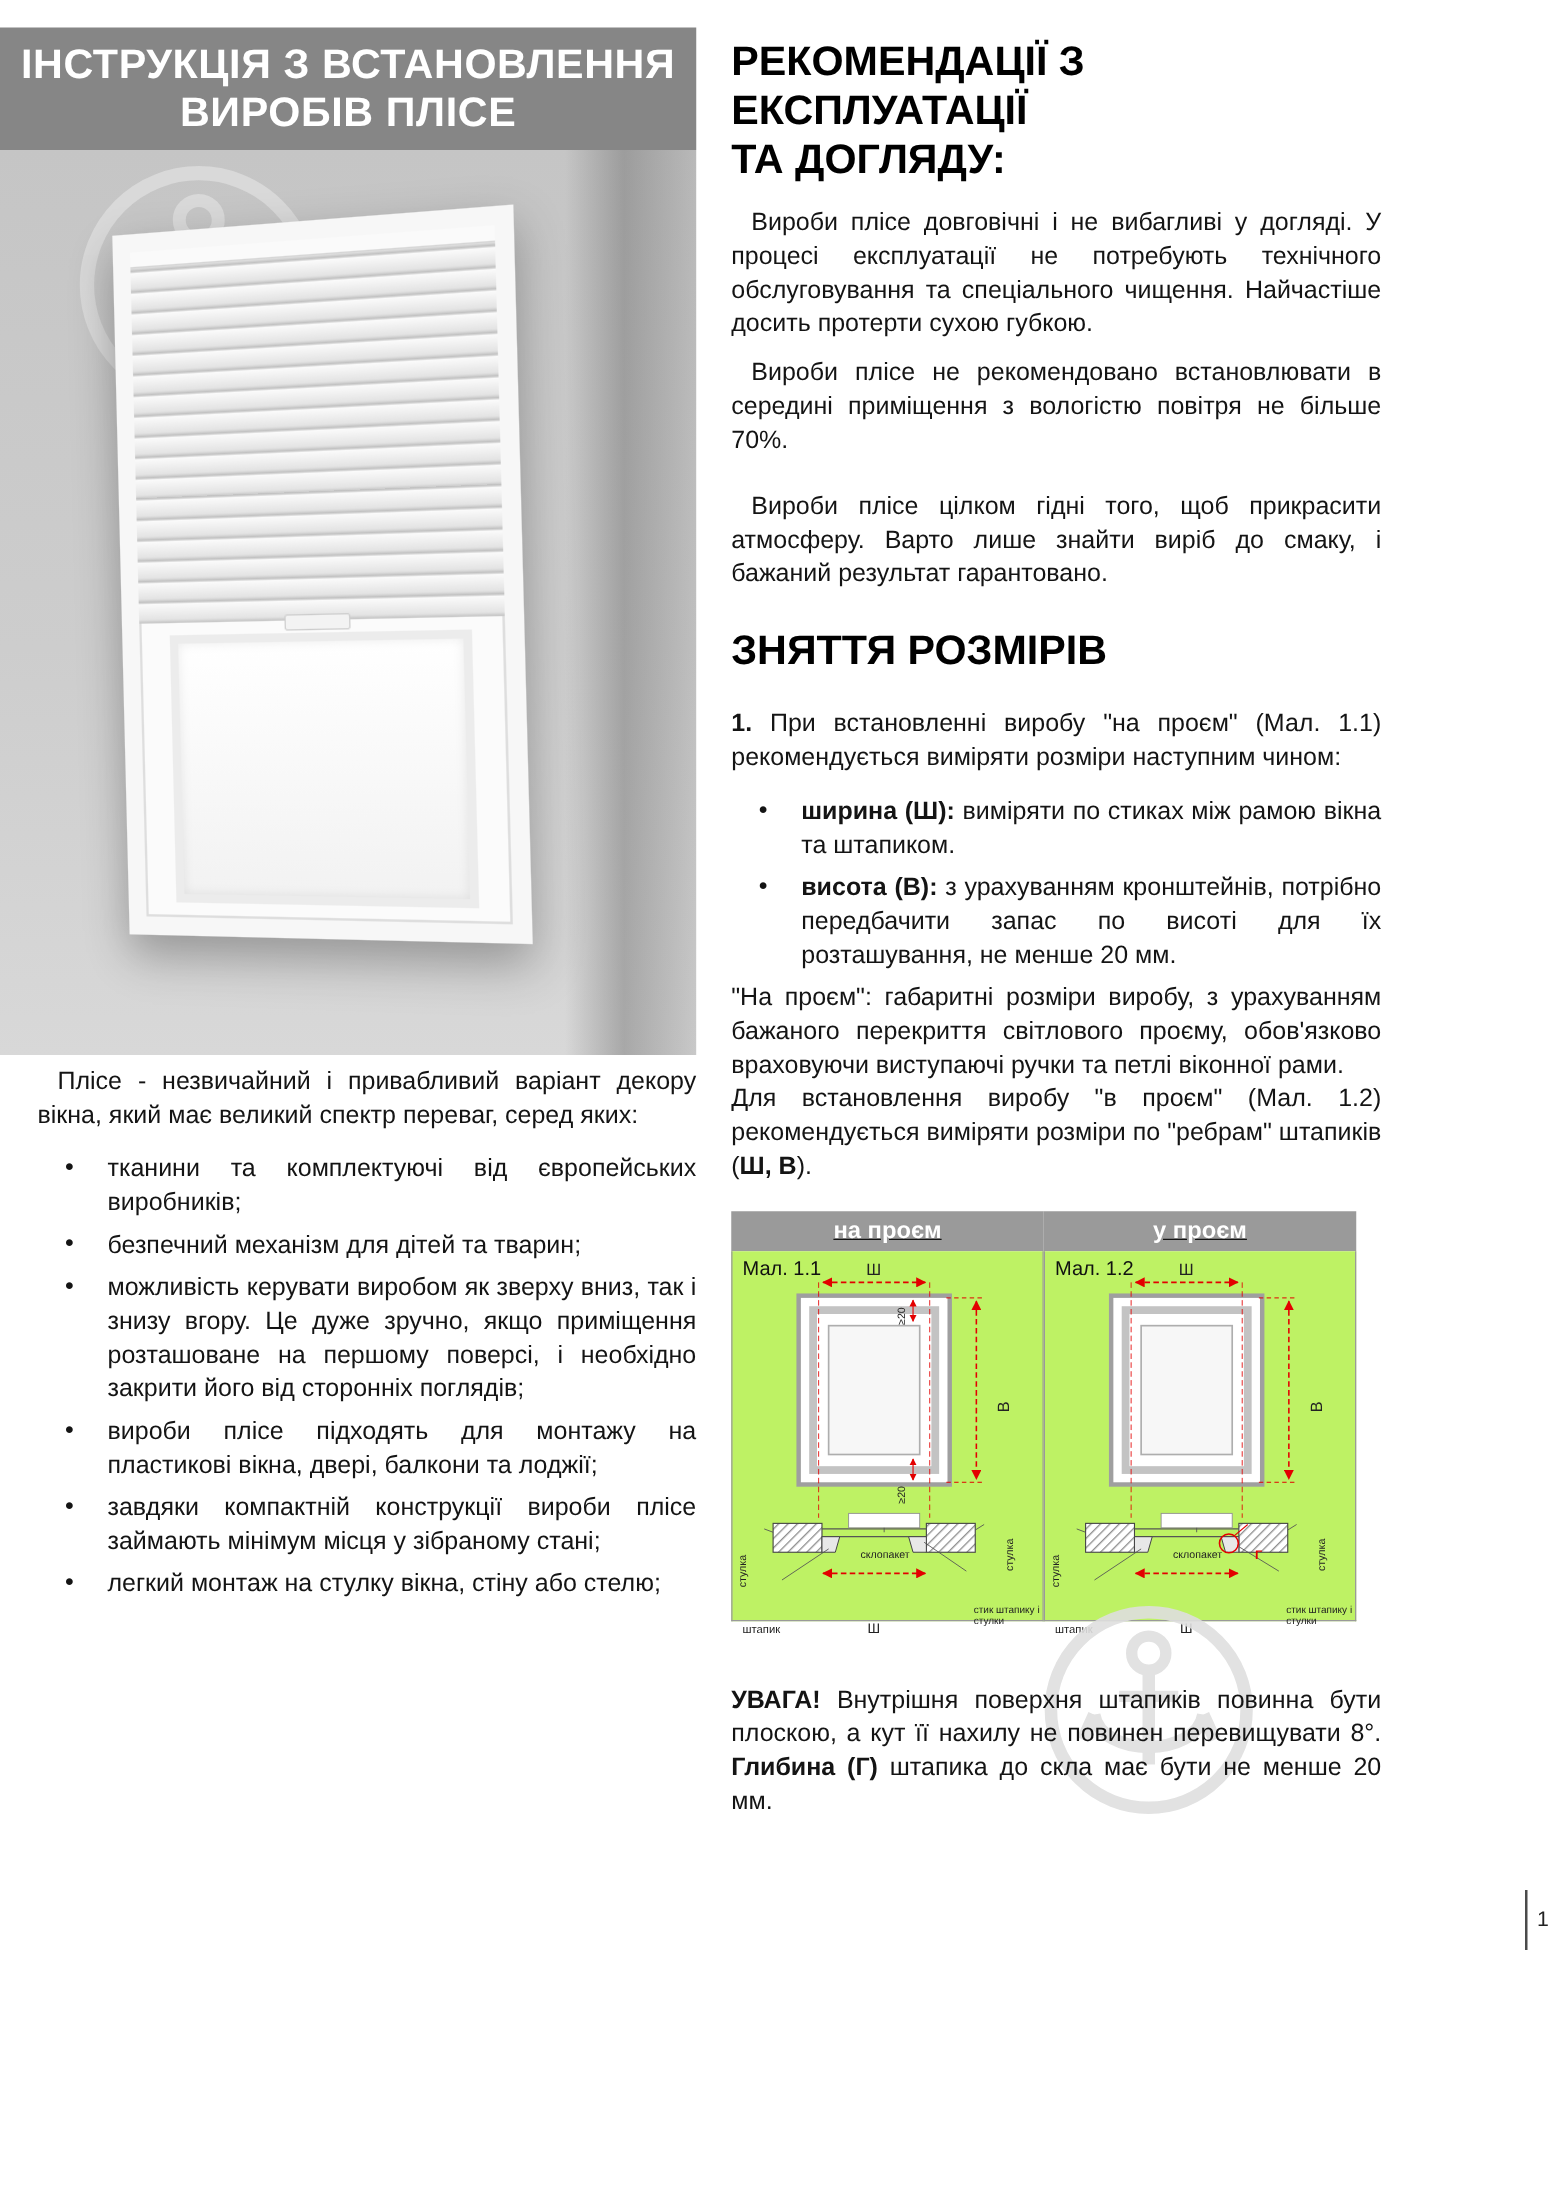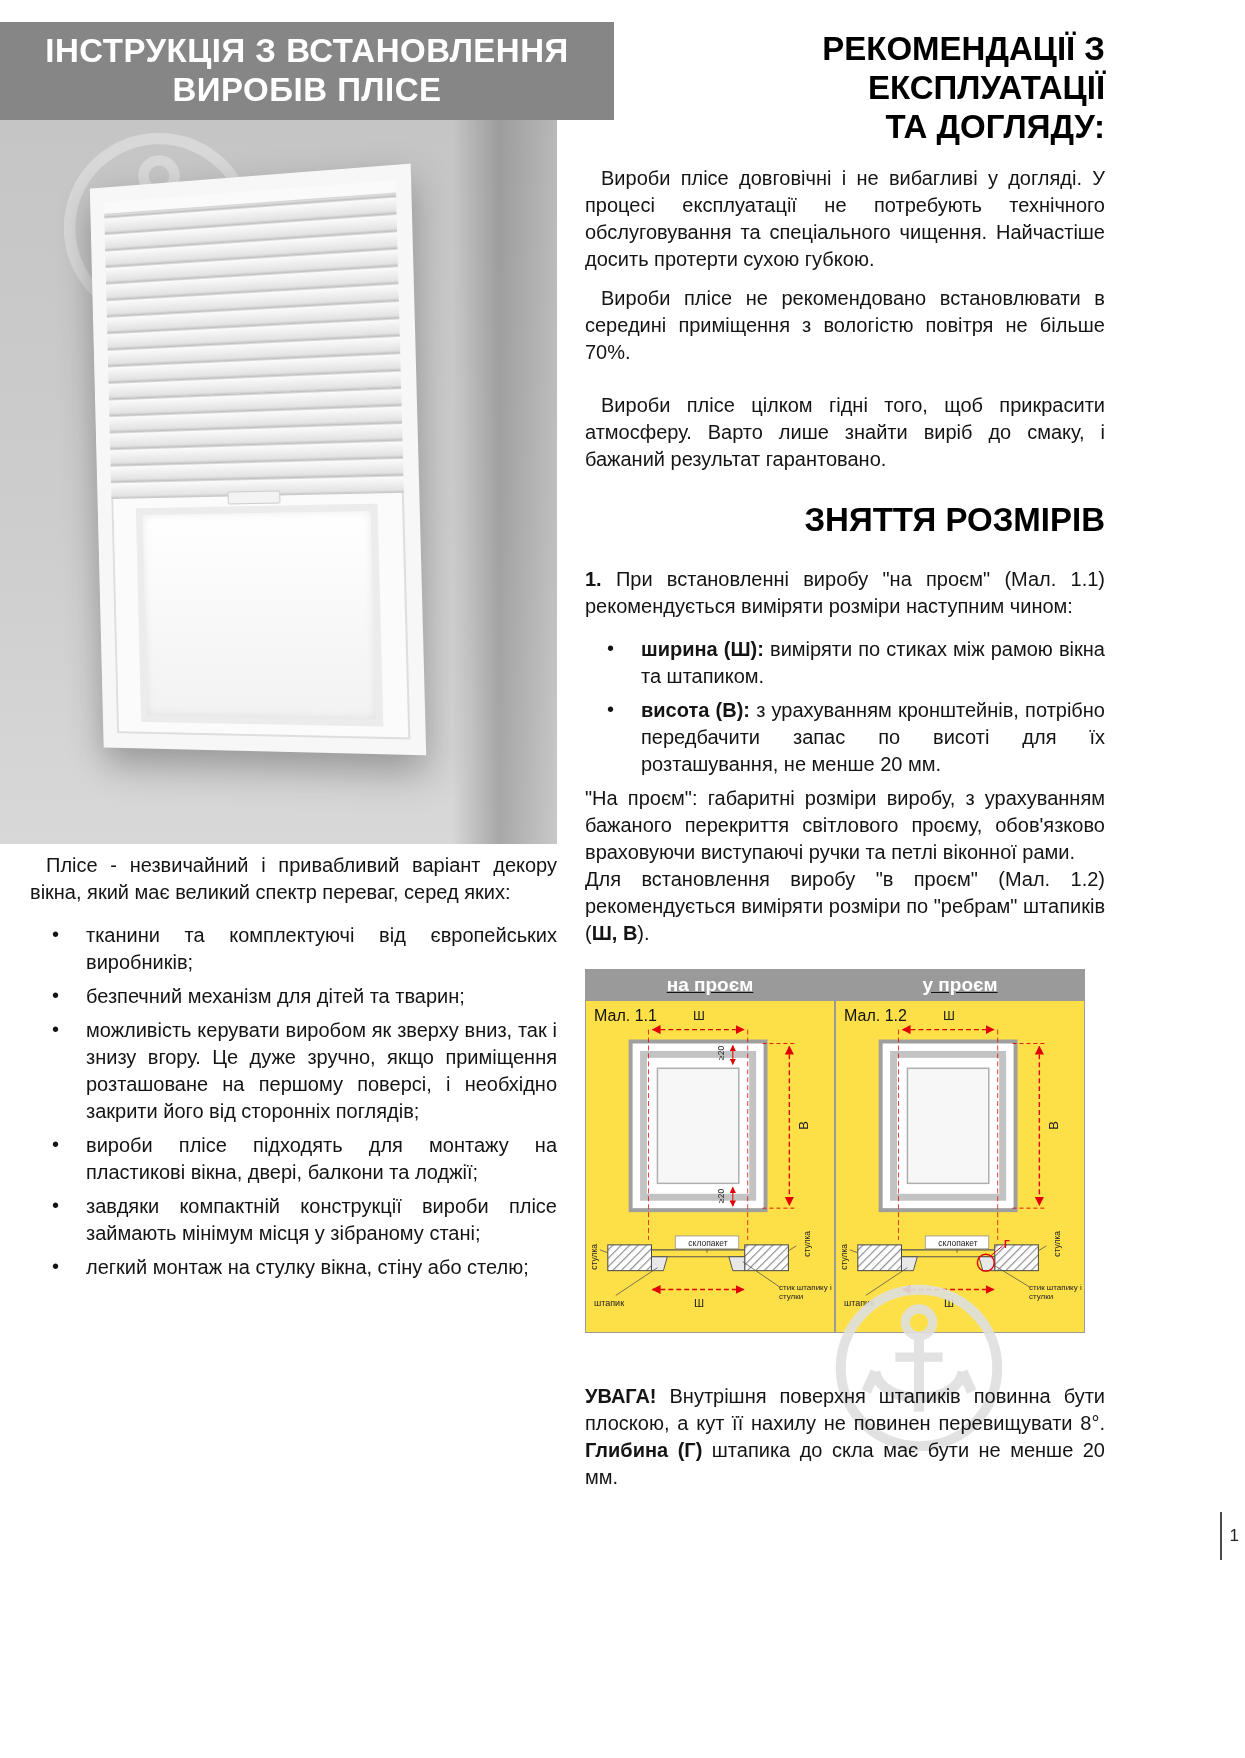--- a/index.html
+++ b/index.html
@@ -1,21 +1,21 @@
 <!DOCTYPE html>
 <html><head>
 <meta charset="utf-8">
 <style>
   * { margin:0; padding:0; box-sizing:border-box; }
   html,body { background:#ffffff; }
   body { font-family:"Liberation Sans", sans-serif; color:#141414; }
   .page { position:relative; width:1245px; height:1758px; background:#ffffff; overflow:hidden; }
 
   
-  .title-bar { position:absolute; left:0; top:22px; width:614px; height:98px; background:#868686;
+  .title-bar { position:absolute; left:0; top:22px; width:557px; height:98px; background:#868686;
                color:#ffffff; display:flex; flex-direction:column; align-items:center; justify-content:center;
                text-align:right; }
   .title-bar .line { font-size:33px; font-weight:700; line-height:1.18; letter-spacing:0.5px; }
 
   
   .photo { position:absolute; left:0; top:120px; width:557px; height:724px; overflow:hidden;
            background:linear-gradient(180deg,#c5c5c5 0%,#cdcdcd 55%,#d8d8d8 100%); }
   .wall-corner { position:absolute; right:0; top:0; width:105px; height:100%;
                  background:linear-gradient(90deg, rgba(90,90,90,0) 0%, rgba(90,90,90,0.38) 45%, rgba(130,130,130,0.18) 100%); }
   .window { position:absolute; left:88px; top:56px; width:330px; height:575px; background:#fbfbfb;
@@ -27,21 +27,21 @@
   .blind-handle { position:absolute; bottom:-9px; left:50%; transform:translateX(-50%); width:54px; height:13px;
                   background:#f3f3f3; border:1px solid #cccccc; border-radius:2px; z-index:2; }
   .glass { flex:1; margin:10px 26px 12px 26px; background:linear-gradient(180deg,#ffffff 0%,#f2f2f2 100%);
            border:7px solid #ececec; box-shadow:inset 0 0 10px rgba(0,0,0,0.08); }
 
   .watermark { position:absolute; pointer-events:none; }
   .wm-photo { left:55px; top:4px; width:208px; height:208px; color:#dcdcdc; opacity:0.85; }
   .wm-page  { left:243px; top:308px; width:182px; height:182px; color:#dfdfdf; opacity:0.9; z-index:4; }
 
   
-  .h-display { font-weight:700; text-align:right; font-size:33px; line-height:1.18; color:#000; }
+  .h-display { font-weight:700; text-align:left; font-size:33px; line-height:1.18; color:#000; }
   .body-text { font-size:20px; line-height:27px; text-align:justify; }
   .indent { text-indent:16px; }
   b { font-weight:700; }
 
   
   .left-text { position:absolute; left:30px; top:852px; width:527px; }
   .left-text .h-display { margin-bottom:26px; }
   ul.dots { list-style:none; padding-left:56px; margin-top:16px; }
   ul.dots li { position:relative; margin-bottom:7px; font-size:20px; line-height:27px; text-align:justify; }
   ul.dots li::before { content:"\2022"; position:absolute; left:-34px; top:-1px; font-size:20px; }
@@ -50,21 +50,21 @@
   .right-text { position:absolute; left:585px; top:30px; width:520px; }
   .mt-lg { margin-top:26px; } .mt-md { margin-top:18px; } .mt-sm { margin-top:12px; }
   .right-text h3.h-display { margin-top:28px; }
   .step { margin-top:26px; }
 
   
   .diagrams { position:relative; margin-top:22px; width:520px; display:flex; justify-content:flex-start;text-decoration:underline; }
   .panel { width:250px; }
   .panel-header { height:32px; background:#9a9a9a; color:#ffffff; font-weight:700; font-size:19px;
                   display:flex; align-items:center; justify-content:center; }
-  .panel-body { position:relative; height:332px; border:1px solid #9a9a9a; border-top:none; background:#fde047; }
+  .panel-body { position:relative; height:296px; border:1px solid #9a9a9a; border-top:none; background:#bef264; }
   .panel-body svg.diagram-art { position:absolute; inset:0; width:100%; height:100%; }
   .fig-label { position:absolute; left:8px; top:6px; font-size:16px; color:#111; }
   .dlabel { position:absolute; font-size:9px; color:#222; line-height:1.15; }
   .rot { transform:rotate(-90deg); }
   .red { color:#e30000; font-weight:700; }
 
   .attention { margin-top:50px; position:relative; z-index:5; }
 
   
   .footer { position:absolute; right:6px; top:1512px; display:flex; align-items:center; gap:8px; }

